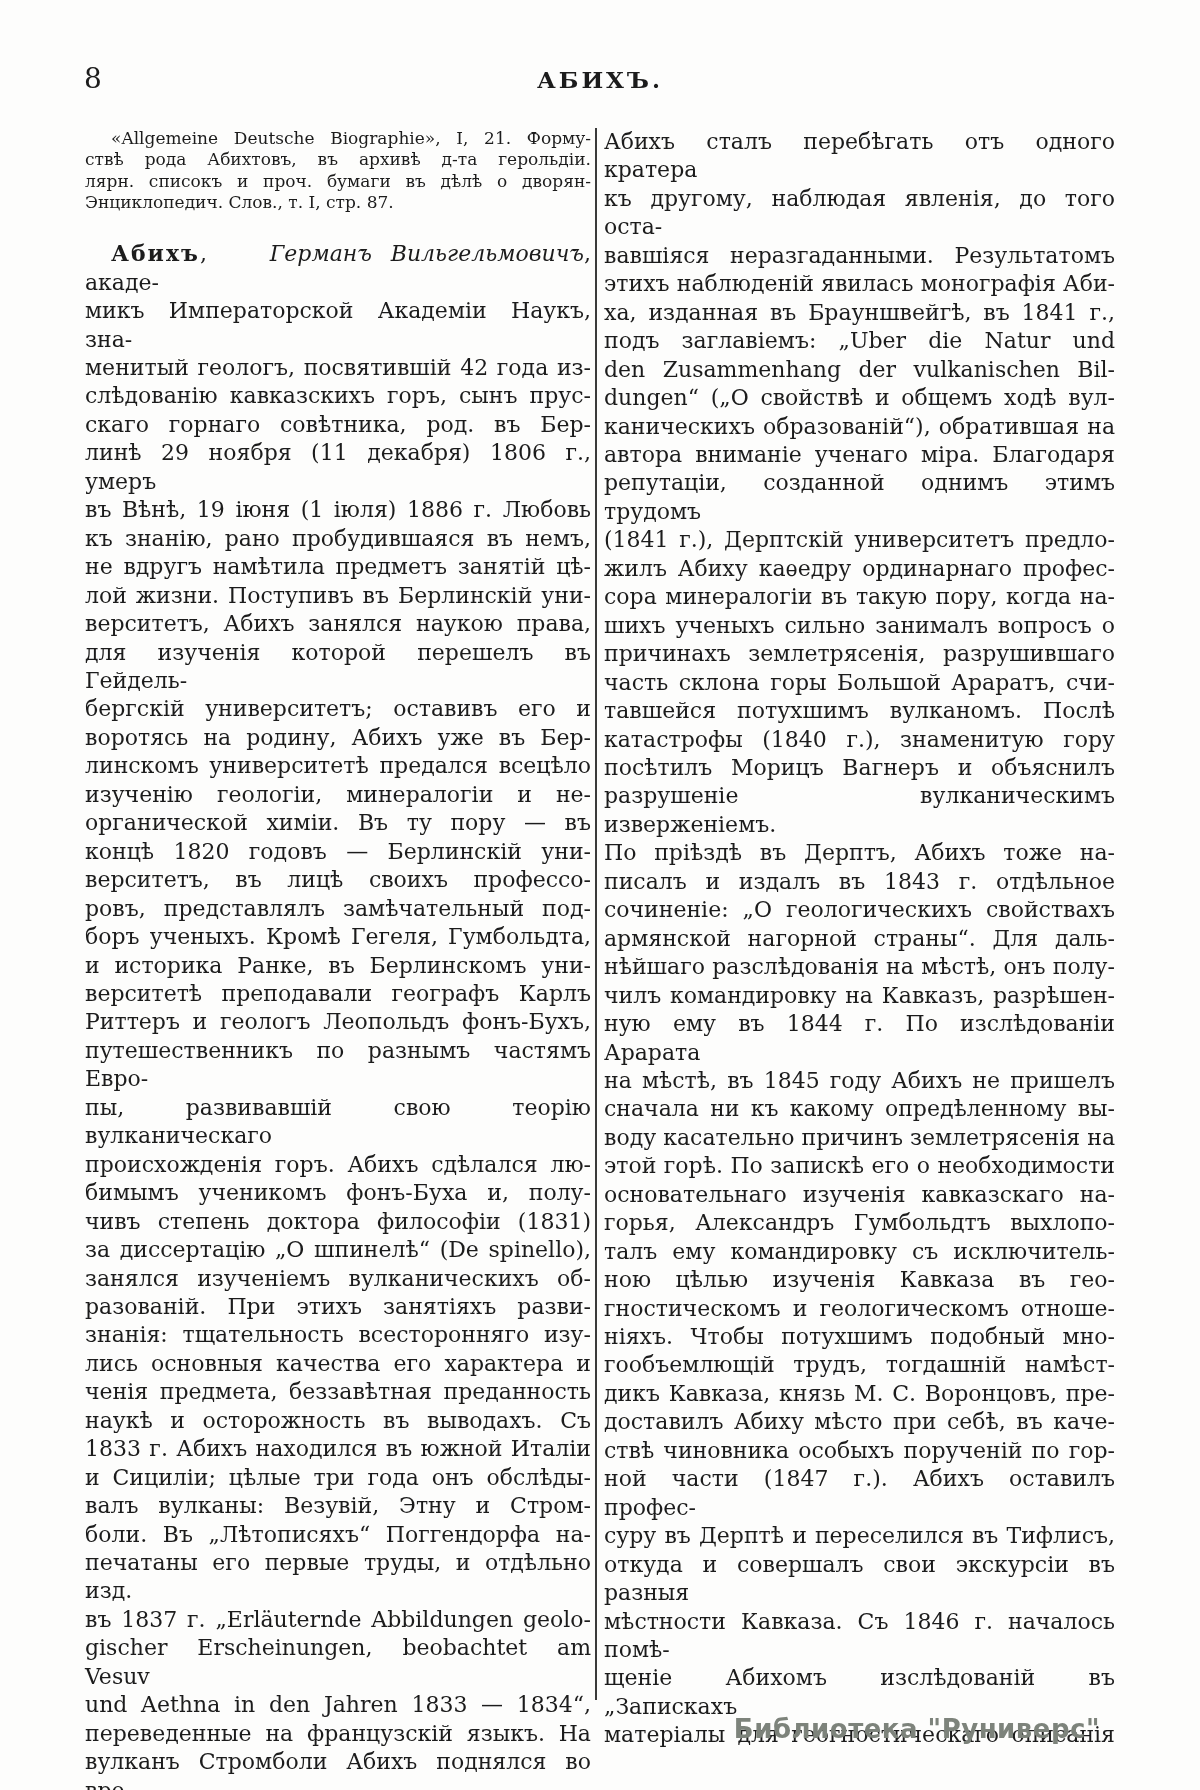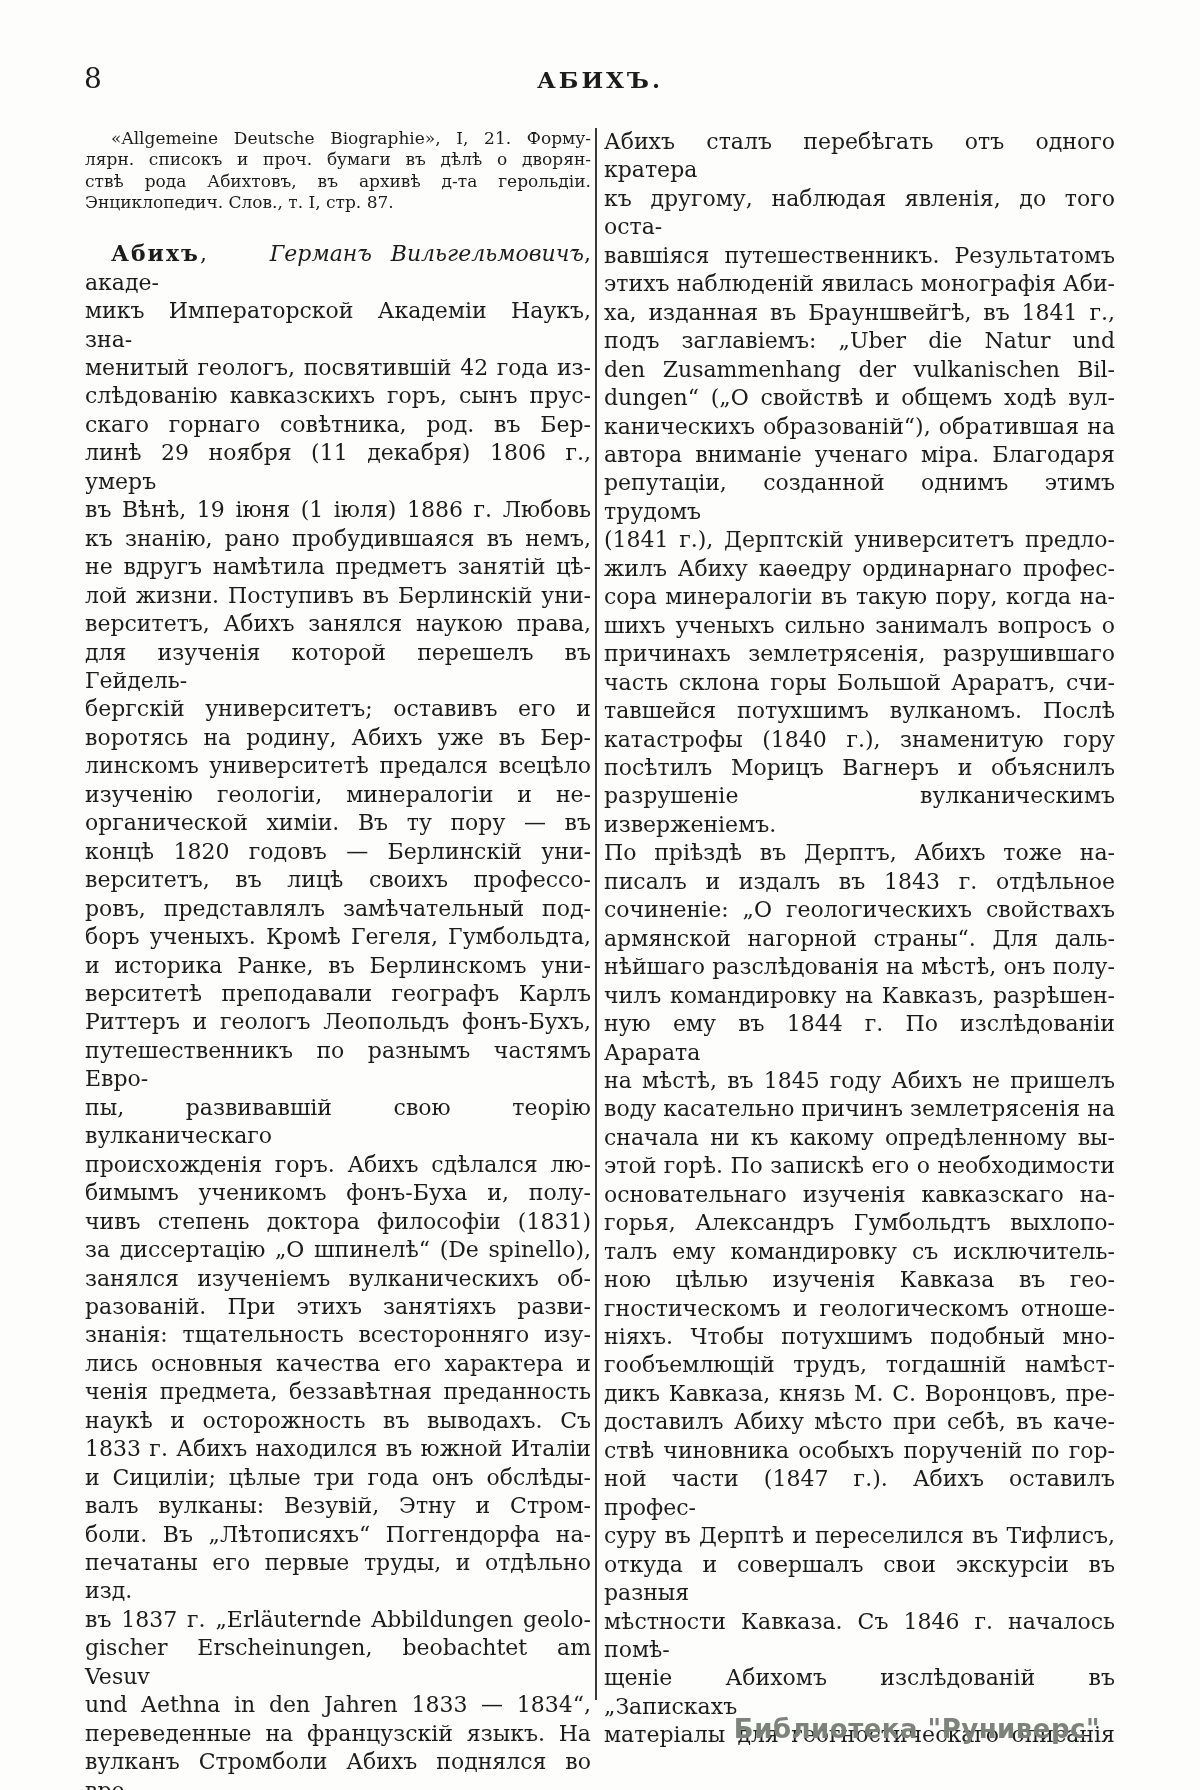--- a/index.html
+++ b/index.html
@@ -51,22 +51,22 @@
 
   <div class="pagenum">8</div>
   <div class="runhead">АБИХЪ.</div>
 
   <div class="cols">
 
     <div class="colL">
       <div class="note">
 
       <div class="line indent" style="">«Allgemeine Deutsche Biographie», I, 21. Форму-</div>
+          <div class="line" style="">ствѣ рода Абихтовъ, въ архивѣ д-та герольдіи.</div>
           <div class="line" style="">лярн. списокъ и проч. бумаги въ дѣлѣ о дворян-</div>
-          <div class="line" style="">ствѣ рода Абихтовъ, въ архивѣ д-та герольдіи.</div>
           <div class="line no-just" style="">Энциклопедич. Слов., т. I, стр. 87.</div>
         </div>
       <div class="para body-text">
         <div class="line lead indent"><span class="bold">Абихъ</span><span>, </span><span class="ital">Германъ Вильгельмовичъ</span><span>, акаде-</span></div>
         <div>
 
         <div class="line" style="">микъ Императорской Академіи Наукъ, зна-</div>
             <div class="line" style="">менитый геологъ, посвятившій 42 года из-</div>
             <div class="line" style="">слѣдованію кавказскихъ горъ, сынъ прус-</div>
             <div class="line" style="">скаго горнаго совѣтника, род. въ Бер-</div>
@@ -114,21 +114,21 @@
           </div>
       </div>
     </div>
 
     <div class="divider"></div>
 
     <div class="colR body-text">
 
     <div class="line" style="">Абихъ сталъ перебѣгать отъ одного кратера</div>
         <div class="line" style="">къ другому, наблюдая явленія, до того оста-</div>
-        <div class="line" style="">вавшіяся путешественникъ. Результатомъ</div>
+        <div class="line" style="">вавшіяся неразгаданными. Результатомъ</div>
         <div class="line" style="">этихъ наблюденій явилась монографія Аби-</div>
         <div class="line" style="">ха, изданная въ Брауншвейгѣ, въ 1841 г.,</div>
         <div class="line" style="">подъ заглавіемъ: „Uber die Natur und</div>
         <div class="line" style="">den Zusammenhang der vulkanischen Bil-</div>
         <div class="line" style="">dungen“ („О свойствѣ и общемъ ходѣ вул-</div>
         <div class="line" style="">каническихъ образованій“), обратившая на</div>
         <div class="line" style="">автора вниманіе ученаго міра. Благодаря</div>
         <div class="line" style="">репутаціи, созданной однимъ этимъ трудомъ</div>
         <div class="line" style="">(1841 г.), Дерптскій университетъ предло-</div>
         <div class="line" style="">жилъ Абиху каѳедру ординарнаго профес-</div>
@@ -141,22 +141,22 @@
         <div class="line" style="">посѣтилъ Морицъ Вагнеръ и объяснилъ</div>
         <div class="line" style="">разрушеніе вулканическимъ изверженіемъ.</div>
         <div class="line" style="">По пріѣздѣ въ Дерптъ, Абихъ тоже на-</div>
         <div class="line" style="">писалъ и издалъ въ 1843 г. отдѣльное</div>
         <div class="line" style="">сочиненіе: „О геологическихъ свойствахъ</div>
         <div class="line" style="">армянской нагорной страны“. Для даль-</div>
         <div class="line" style="">нѣйшаго разслѣдованія на мѣстѣ, онъ полу-</div>
         <div class="line" style="">чилъ командировку на Кавказъ, разрѣшен-</div>
         <div class="line" style="">ную ему въ 1844 г. По изслѣдованіи Арарата</div>
         <div class="line" style="">на мѣстѣ, въ 1845 году Абихъ не пришелъ</div>
+        <div class="line" style="">сначала ни къ какому опредѣленному вы-</div>
         <div class="line" style="">воду касательно причинъ землетрясенія на</div>
-        <div class="line" style="">сначала ни къ какому опредѣленному вы-</div>
         <div class="line" style="">этой горѣ. По запискѣ его о необходимости</div>
         <div class="line" style="">основательнаго изученія кавказскаго на-</div>
         <div class="line" style="">горья, Александръ Гумбольдтъ выхлопо-</div>
         <div class="line" style="">талъ ему командировку съ исключитель-</div>
         <div class="line" style="">ною цѣлью изученія Кавказа въ гео-</div>
         <div class="line" style="">гностическомъ и геологическомъ отноше-</div>
         <div class="line" style="">ніяхъ. Чтобы потухшимъ подобный мно-</div>
         <div class="line" style="">гообъемлющій трудъ, тогдашній намѣст-</div>
         <div class="line" style="">дикъ Кавказа, князь М. С. Воронцовъ, пре-</div>
         <div class="line" style="">доставилъ Абиху мѣсто при себѣ, въ каче-</div>

